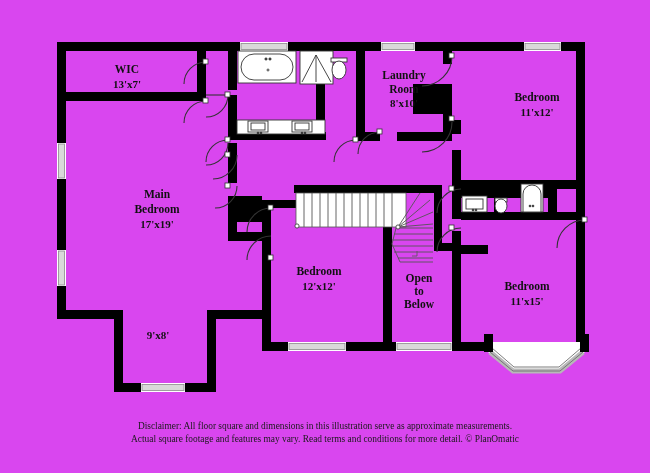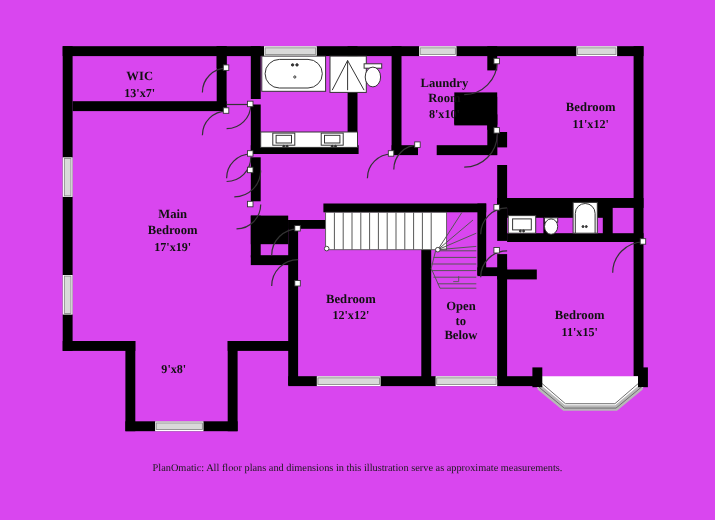--- a/index.html
+++ b/index.html
@@ -288,16 +288,17 @@
       <text class="rm-label rm-name" x="527" y="290">Bedroom</text>
       <text class="rm-label rm-dim" x="527" y="305">11'x15'</text>
 
       <text class="rm-label rm-name" x="419" y="282">Open</text>
       <text class="rm-label rm-name" x="419" y="295">to</text>
       <text class="rm-label rm-name" x="419" y="308">Below</text>
     </g>
   </svg>
 
   <div class="disclaimer-wrap">
-    <div class="disc-line">PlanOmatic: All floor plans and dimensions in this illustration serve as approximate measurements.</div>
+    <div class="disc-line">Disclaimer: All floor square and dimensions in this illustration serve as approximate measurements.</div>
+    <div class="disc-line">Actual square footage and features may vary. Read terms and conditions for more detail. © PlanOmatic</div>
   </div>
 
 </div>
 
 </body></html>

